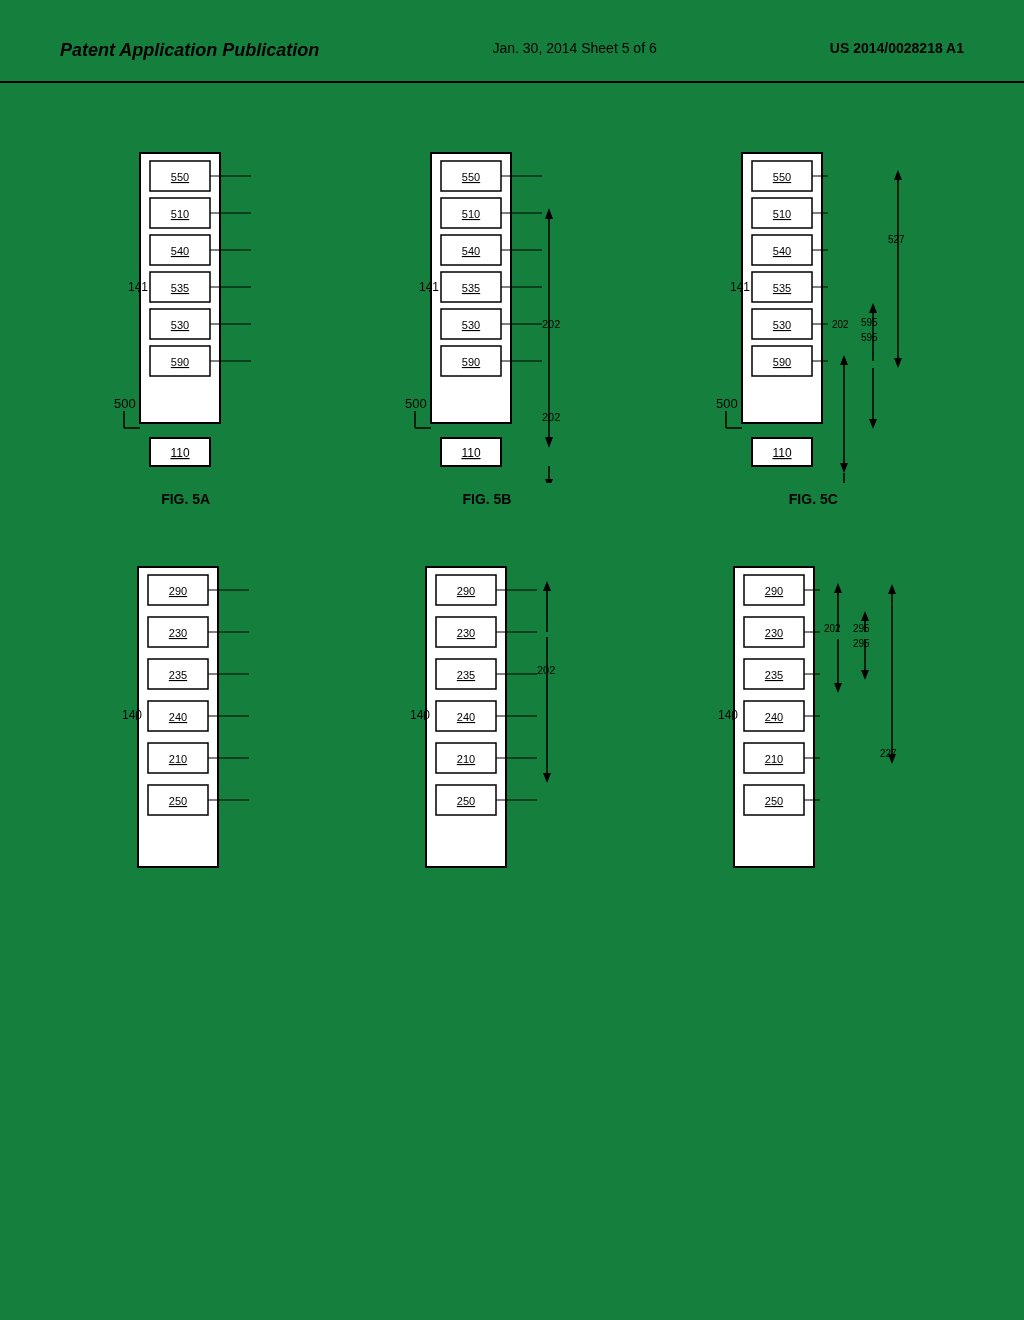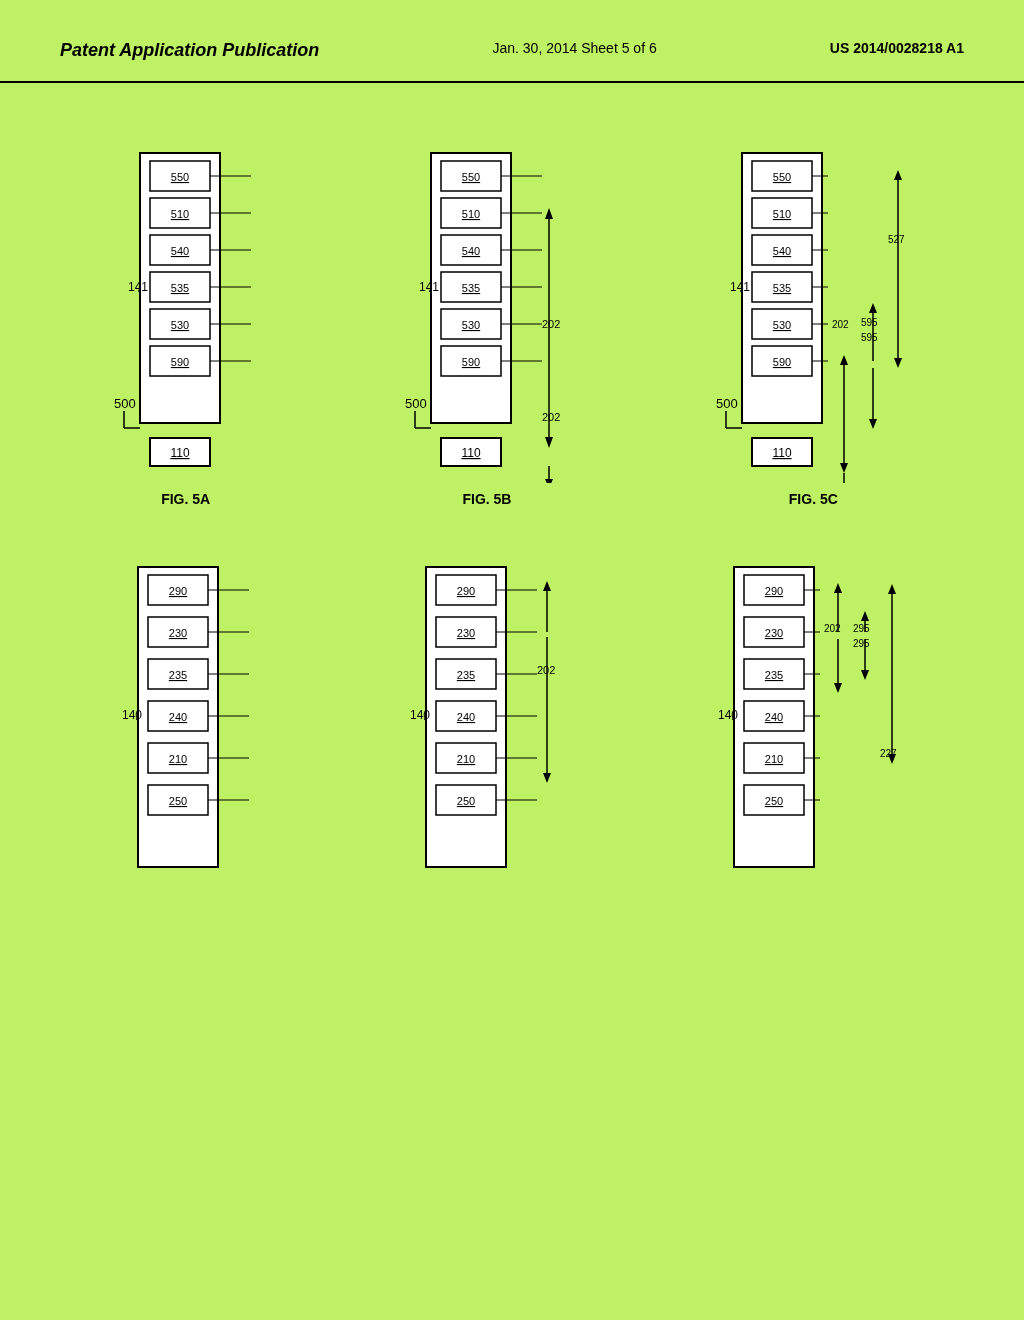--- a/index.html
+++ b/index.html
@@ -7,21 +7,21 @@
       background: #fff;
       font-family: Arial, sans-serif;
       width: 1024px;
       min-height: 1320px;
       position: relative;
     }
 
     .page {
       width: 1024px;
       min-height: 1320px;
-      background: #bef264;
+      background: #15803d;
       position: relative;
       padding: 0;
     }
 
     
     .header {
       display: flex;
       justify-content: space-between;
       align-items: flex-start;
       padding: 40px 60px 20px 60px;

